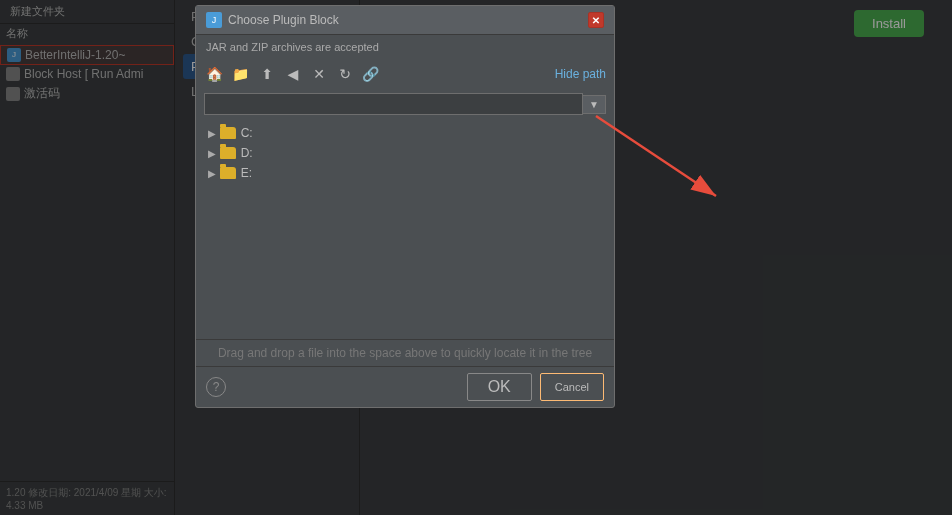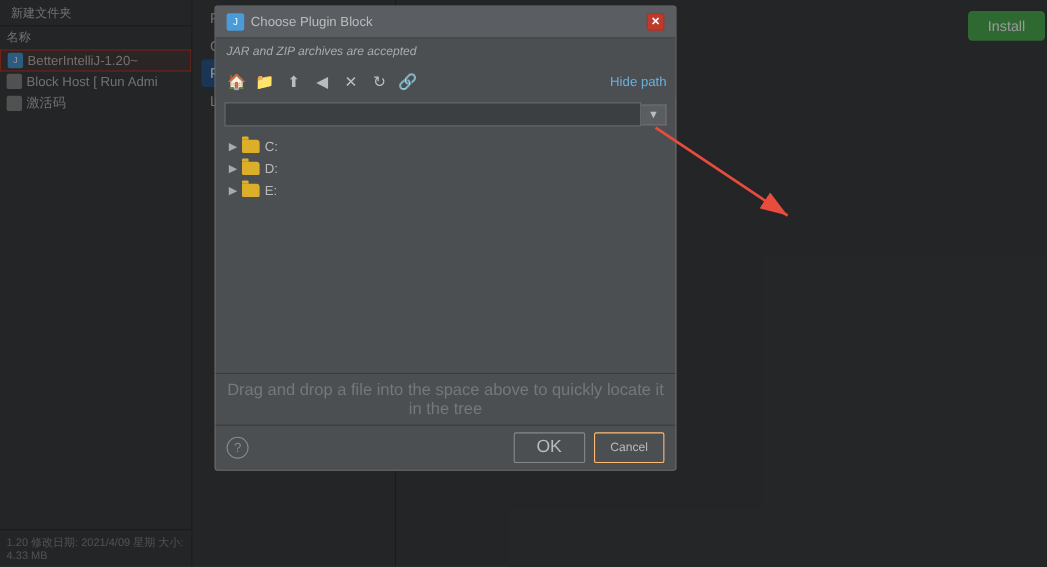--- a/index.html
+++ b/index.html
@@ -142,21 +142,21 @@
     .install-btn {
       background: #4caf50;
       color: white;
       border: none;
       padding: 6px 18px;
       border-radius: 4px;
       cursor: pointer;
       font-size: 13px;
       position: absolute;
       top: 10px;
-      right: 2px;
+      right: 28px;
     }
 
     .plugin-links {
       color: #6ab0de;
     }
 
     
     .modal-overlay {
       position: absolute;
       top: 0;
@@ -225,21 +225,20 @@
       color: white;
       font-size: 10px;
       font-weight: bold;
     }
 
     .modal-subtitle {
       padding: 6px 10px;
       font-size: 11px;
       color: #aaaaaa;
       background: #4b4f52;
-      font-style: italic;
     }
 
     .modal-toolbar {
       display: flex;
       align-items: center;
       padding: 4px 8px;
       gap: 4px;
       background: #4b4f52;
     }
 
@@ -329,21 +328,21 @@
       left: 0;
       width: 6px;
       height: 3px;
       background: #dcaf2a;
       border-radius: 1px 1px 0 0;
     }
 
     .modal-drag-hint {
       text-align: center;
       color: #777;
-      font-size: 15px;
+      font-size: 12px;
       padding: 6px;
       border-top: 1px solid #3a3a3a;
     }
 
     .modal-footer {
       display: flex;
       align-items: center;
       justify-content: space-between;
       padding: 6px 10px;
       border-top: 1px solid #3a3a3a;

